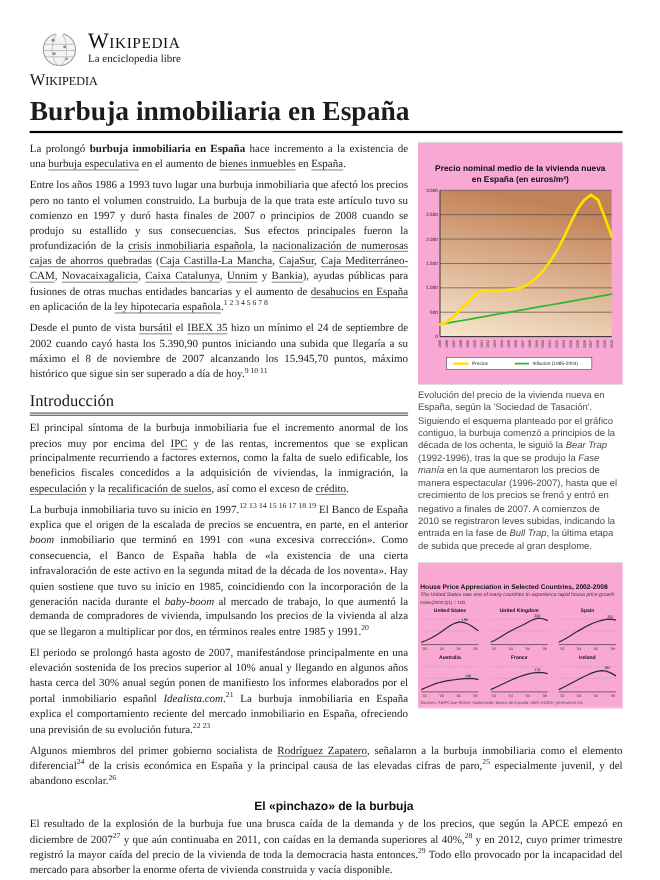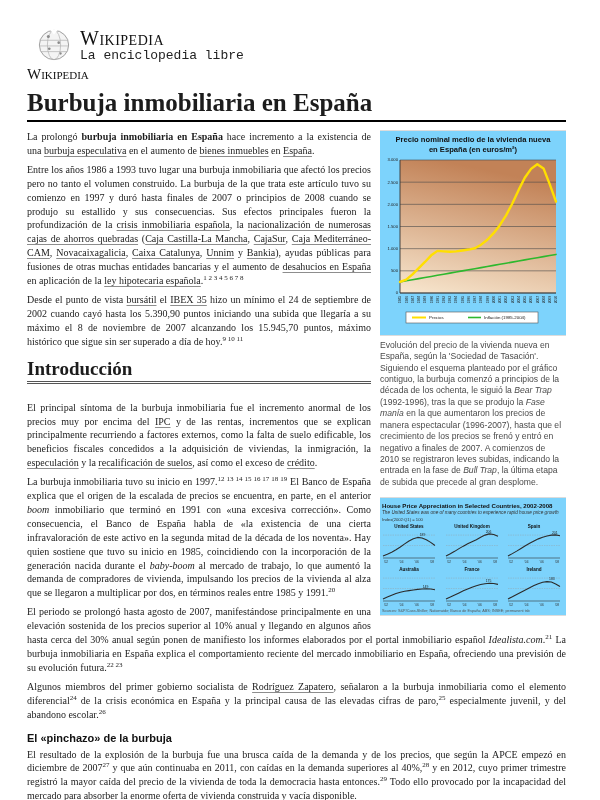--- a/index.html
+++ b/index.html
@@ -3,40 +3,40 @@
 <meta charset="utf-8">
 <style>
   html,body{margin:0;padding:0;background:#fff;}
   .page{position:relative;width:588px;height:800px;box-sizing:border-box;overflow:hidden;
         padding:28px 22px 0 27px;background:#fff;color:#1c1c1c;
         font-family:"Liberation Serif","DejaVu Serif",serif;}
   
   .brand{display:flex;align-items:flex-start;gap:9px;margin-left:10px;}
   .globe{width:34px;height:34px;flex:0 0 auto;}
   .wordmark{font-variant:small-caps;font-size:20px;line-height:20px;letter-spacing:.5px;color:#111;}
-  .tagline{font-size:13px;color:#222;margin-top:0;font-family:Liberation Mono, monospace;}
+  .tagline{font-size:10px;color:#222;margin-top:0;}
   .site-label{font-variant:small-caps;font-size:15px;margin-top:3px;color:#111;}
   h1{font-size:25px;font-weight:bold;margin:6px 0 0 0;padding-bottom:3px;border-bottom:2px solid #000;}
   .article{margin-top:8px;}
   
   figure{float:right;clear:right;width:186px;margin:0 0 9px 9px;
          font-family:"Liberation Sans","DejaVu Sans",sans-serif;}
-  .fig-img{border-top:1px solid #dcdcdc;border-bottom:1px solid #dcdcdc;padding:3px 0 2px 0;background:#7dd3fc;}
+  .fig-img{border-top:1px solid #dcdcdc;border-bottom:1px solid #dcdcdc;padding:17px 0 2px 0;background:#f9a8d4;}
   .chart1-title{font-size:7.6px;font-weight:bold;text-align:center;line-height:1.3;margin:1px 14px 2px 14px;color:#111;}
   figcaption{font-size:8.6px;color:#4a4a4a;line-height:1.33;margin-top:4px;}
   
   .f2-title{font-size:6.1px;font-weight:bold;color:#111;margin:1px 2px 0 2px;}
   .f2-sub{font-size:4.7px;font-style:italic;color:#333;margin:1px 2px 0 2px;}
   .f2-note{font-size:4.2px;color:#333;margin:2px 2px 0 2px;}
   .minis{display:grid;grid-template-columns:repeat(3,1fr);column-gap:2px;row-gap:1px;margin-top:1px;}
   .f2-src{font-size:3.8px;color:#555;margin:1px 2px 0 2px;}
   
   p{font-size:10px;line-height:13.9px;text-align:justify;margin:0 0 5px 0;}
-  h2{font-size:19px;font-weight:bold;margin:9px 0 17px 0;padding-bottom:1px;border-bottom:3px double #555;overflow:hidden;}
-  h3{font-family:"Liberation Sans","DejaVu Sans",sans-serif;font-size:11px;font-weight:bold;margin:10px 0 4px 0;color:#111;}
+  h2{font-size:15px;font-weight:normal;margin:9px 0 5px 0;padding-bottom:1px;border-bottom:3px double #555;overflow:hidden;}
+  h3{font-family:"Liberation Sans","DejaVu Sans",sans-serif;font-size:11px;font-weight:bold;margin:10px 0 4px 14px;color:#111;text-align:center;}
   .seg-b{font-weight:bold;}
   .seg-i{font-style:italic;text-align:center;}
   .seg-u{text-decoration:underline;text-decoration-color:#8d8d8d;text-underline-offset:1.5px;}
   .seg-s{font-size:7px;vertical-align:super;line-height:0;text-decoration-color:#8d8d8d;}
 </style>
 </head>
 <body>
 
 <div class="page">
 

